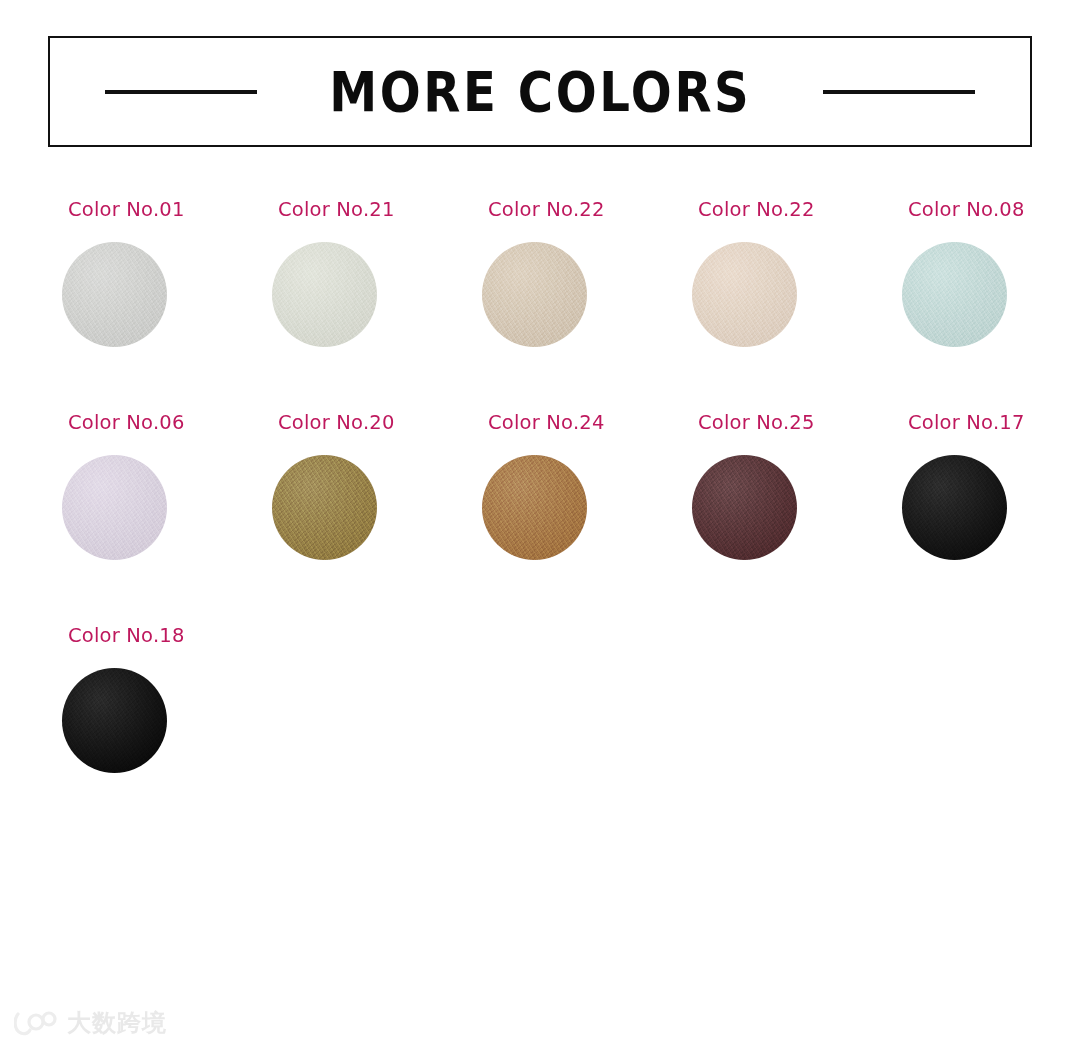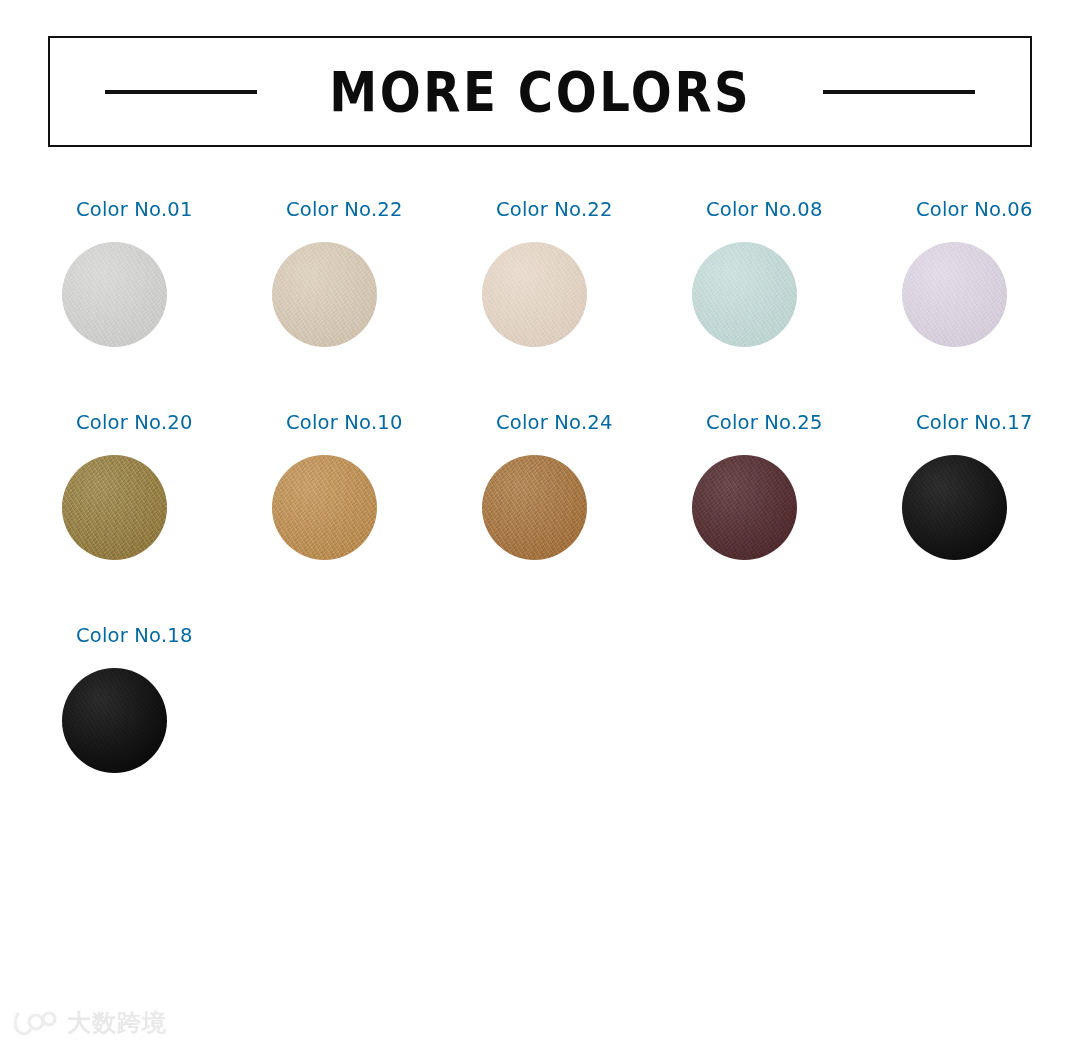--- a/index.html
+++ b/index.html
@@ -65,24 +65,24 @@
   }
   .cell {
     position: relative;
     width: 210px;
   }
   .cell.empty { visibility: hidden; }
 
   .swatch-label {
     font-family: "DejaVu Sans", sans-serif;
     font-size: 19.5px;
-    color: #0369a1;
+    color: #be185d;
     letter-spacing: 0.2px;
     line-height: 1;
-    margin: 0 0 22px 18px;
+    margin: 0 0 22px 10px;
     white-space: nowrap;
   }
 
   .swatch-wrap {
     width: 105px;
     height: 105px;
     margin-left: 4px;
     position: relative;
   }
   .swatch {
@@ -152,20 +152,26 @@
 </div>
 
 <div class="grid">
     <div class="cell">
       <div class="swatch-label">Color No.01</div>
       <div class="swatch-wrap">
         <div class="swatch" style="background: rgb(210, 211, 208);"></div>
       </div>
     </div>
     <div class="cell">
+      <div class="swatch-label">Color No.21</div>
+      <div class="swatch-wrap">
+        <div class="swatch" style="background: rgb(221, 224, 213);"></div>
+      </div>
+    </div>
+    <div class="cell">
       <div class="swatch-label">Color No.22</div>
       <div class="swatch-wrap">
         <div class="swatch" style="background: rgb(216, 201, 180);"></div>
       </div>
     </div>
     <div class="cell">
       <div class="swatch-label">Color No.22</div>
       <div class="swatch-wrap">
         <div class="swatch" style="background: rgb(230, 213, 196);"></div>
       </div>
@@ -179,26 +185,20 @@
     <div class="cell">
       <div class="swatch-label">Color No.06</div>
       <div class="swatch-wrap">
         <div class="swatch" style="background: rgb(221, 212, 227);"></div>
       </div>
     </div>
     <div class="cell">
       <div class="swatch-label">Color No.20</div>
       <div class="swatch-wrap">
         <div class="swatch" style="background: rgb(144, 120, 63);"></div>
-      </div>
-    </div>
-    <div class="cell">
-      <div class="swatch-label">Color No.10</div>
-      <div class="swatch-wrap">
-        <div class="swatch" style="background: rgb(188, 138, 80);"></div>
       </div>
     </div>
     <div class="cell">
       <div class="swatch-label">Color No.24</div>
       <div class="swatch-wrap">
         <div class="swatch" style="background: rgb(163, 112, 62);"></div>
       </div>
     </div>
     <div class="cell">
       <div class="swatch-label">Color No.25</div>

